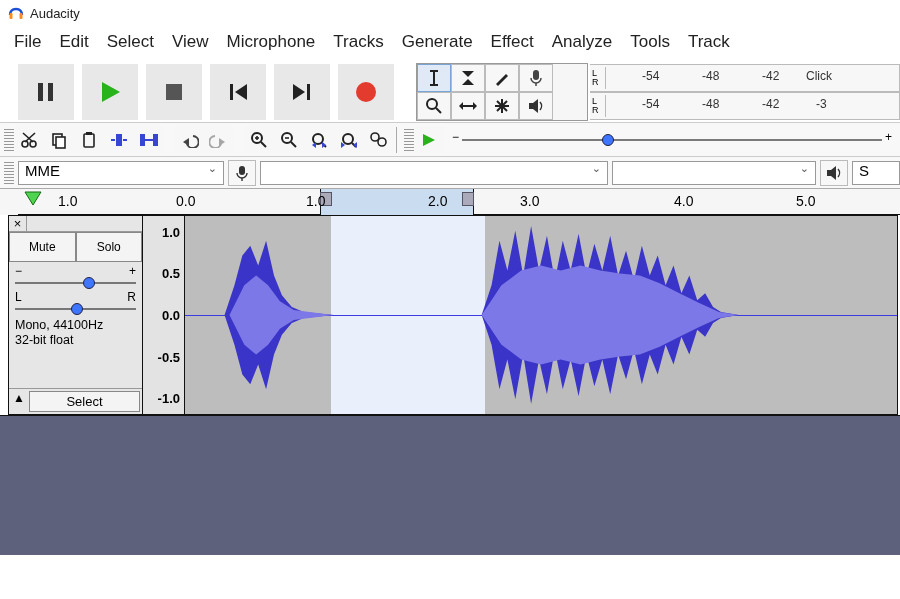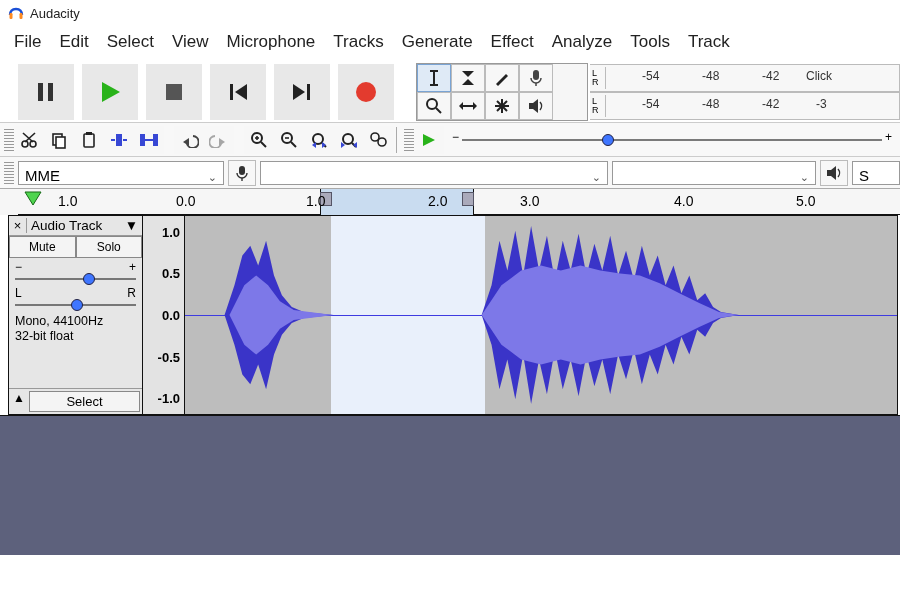--- a/index.html
+++ b/index.html
@@ -89,21 +89,21 @@
     display:flex; align-items:center; height:32px; background:#f8f8f8;
     border-top:1px solid #ccc; padding-left:4px; gap:4px;
   }
   .grabber {
     width:10px; height:22px;
     background:
       repeating-linear-gradient(0deg,#999 0,#999 1px,transparent 1px,transparent 3px);
   }
   .combo {
     height:24px; border:1px solid #999; background:#fff;
-    display:flex; align-items:flex-end; padding:0 6px; font-size:15px;
+    display:flex; align-items:flex-start; padding:0 6px; font-size:15px;
     position:relative;
   }
   .combo .chev {
     margin-left:auto; font-size:11px; color:#555; padding-left:8px;
   }
   .spkbtn {
     width:28px; height:26px; border:1px solid #bbb; background:#f7f7f7;
     display:flex;align-items:center;justify-content:center;
   }
   
@@ -131,21 +131,21 @@
   }
   .track-panel {
     width:134px; background:#e6e6e6; border-right:1px solid #111;
     display:flex; flex-direction:column; font-size:12px;
   }
   .tp-row { display:flex; align-items:center; border-bottom:1px solid #999;}
   .tp-close { width:18px; text-align:center; font-size:13px; border-right:1px solid #999;}
   .tp-title { flex:1; padding:2px 4px; font-size:13.5px; display:flex; align-items:center; justify-content:space-between;}
   .tp-ms { display:flex; }
   .tp-ms button {
-    flex:1; font-size:12px; background:#f4f4f4; border:1px solid #888; height:22px;
+    flex:1; font-size:12px; background:#f4f4f4; border:1px solid #888; height:30px;
   }
   .tp-slider { padding:2px 6px 0 6px; font-size:12px;}
   .tp-slider .bar {
     height:2px; background:#777; position:relative; margin:4px 0;
   }
   .tp-slider .bar .knob {
     position:absolute; top:-5px; width:12px; height:12px; border-radius:50%;
     background:#3f76ff; border:1px solid #224;
   }
   .tp-info { padding:4px 6px; font-size:12.5px; line-height:15px;}
@@ -482,24 +482,20 @@
     <span class="major" style="left:502px">3.0</span>
     <span class="major" style="left:656px">4.0</span>
     <span class="major" style="left:778px">5.0</span>
   </div>
 </div>
 
 <div class="track-area">
   <div class="track-panel">
     <div class="tp-row">
       <div class="tp-close">×</div>
-      <div class="tp-title">
-        <span>Audio Track</span>
-        <span>▼</span>
-      </div>
     </div>
     <div class="tp-ms">
       <button>Mute</button>
       <button>Solo</button>
     </div>
     <div class="tp-slider">
       <div style="display:flex;justify-content:space-between">
         <span>−</span>
         <span>+</span>
       </div>

